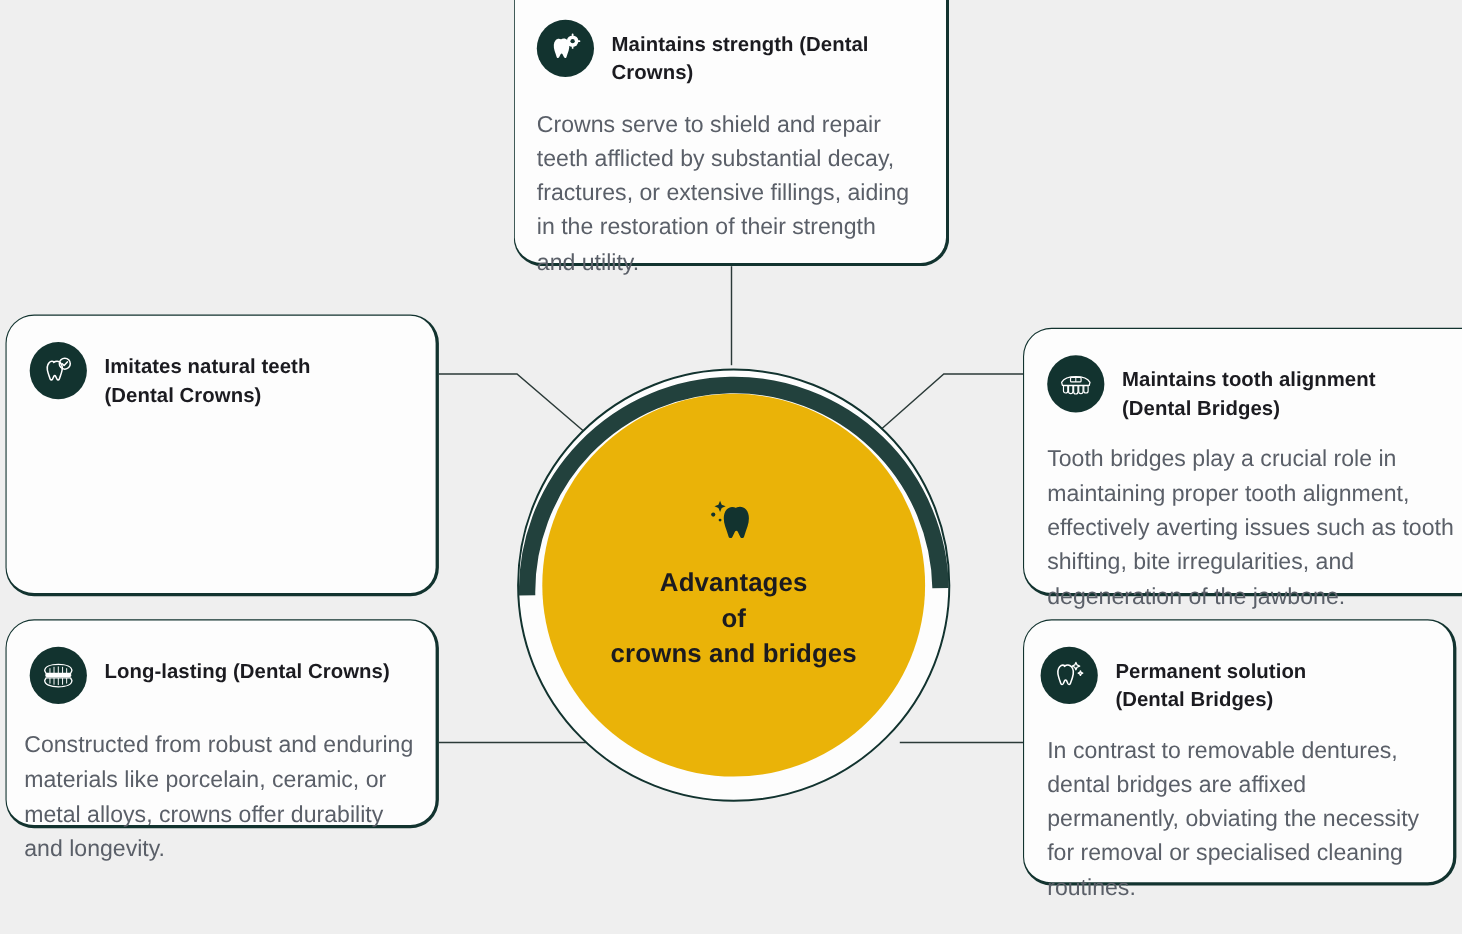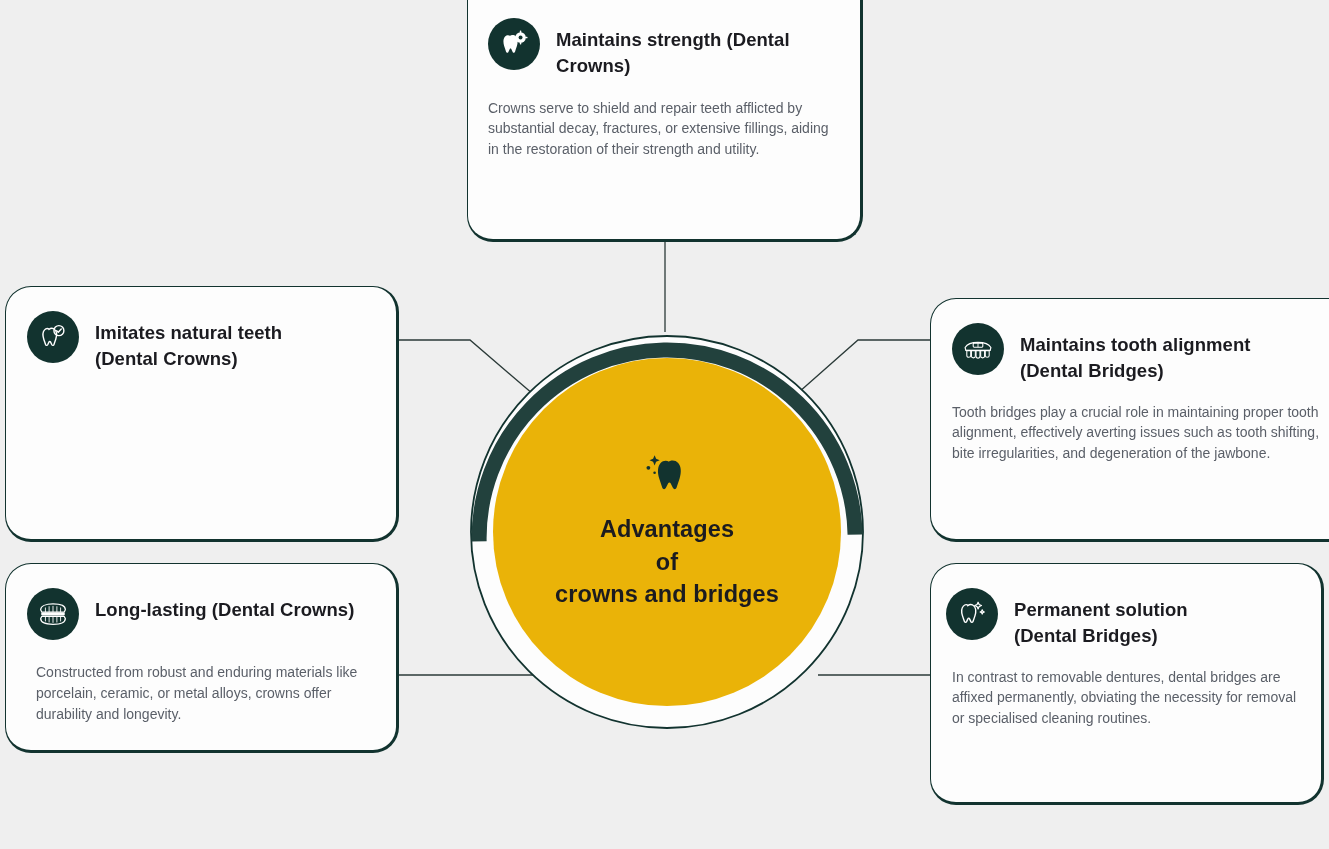--- a/index.html
+++ b/index.html
@@ -69,42 +69,42 @@
     color:#1b1b20;
     font-size:18.5px;
     font-weight:bold;
     line-height:1.42;
     letter-spacing:.05px;
     white-space:pre-line;
     padding-top:9px;
   }
   .card-body{
     color:#5a5f68;
-    font-size:14px;
+    font-size:21px;
     line-height:1.49;
     letter-spacing:0px;
     white-space:pre-line;
   }
 
   
   #card-top{
     left:467px;top:-24px;width:396px;height:266px;
     border-radius:0 0 26px 26px;
     border-top:none;
   }
   #card-top .card-head{padding:42px 0 0 20px;}
   #card-top .card-body{padding:18px 28px 0 20px;}
 
   #card-left-1{left:5px;top:286px;width:394px;height:256px;}
   #card-left-1 .card-head{padding:24px 0 0 21px;}
   #card-left-1 .card-body{padding:20px 20px 0 21px;}
 
   #card-left-2{left:5px;top:563px;width:394px;height:190px;}
   #card-left-2 .card-head{padding:24px 0 0 21px;}
-  #card-left-2 .card-body{padding:22px 14px 0 30px;}
+  #card-left-2 .card-body{padding:22px 14px 0 16px;}
 
   #card-right-1{left:930px;top:298px;width:424px;height:244px;}
   #card-right-1 .card-head{padding:24px 0 0 21px;}
   #card-right-1 .card-body{padding:17px 16px 0 21px;}
 
   #card-right-2{left:930px;top:563px;width:394px;height:242px;}
   #card-right-2 .card-head{padding:24px 0 0 15px;}
   #card-right-2 .card-body{padding:17px 16px 0 21px;}
 
   .ic{display:block;}

